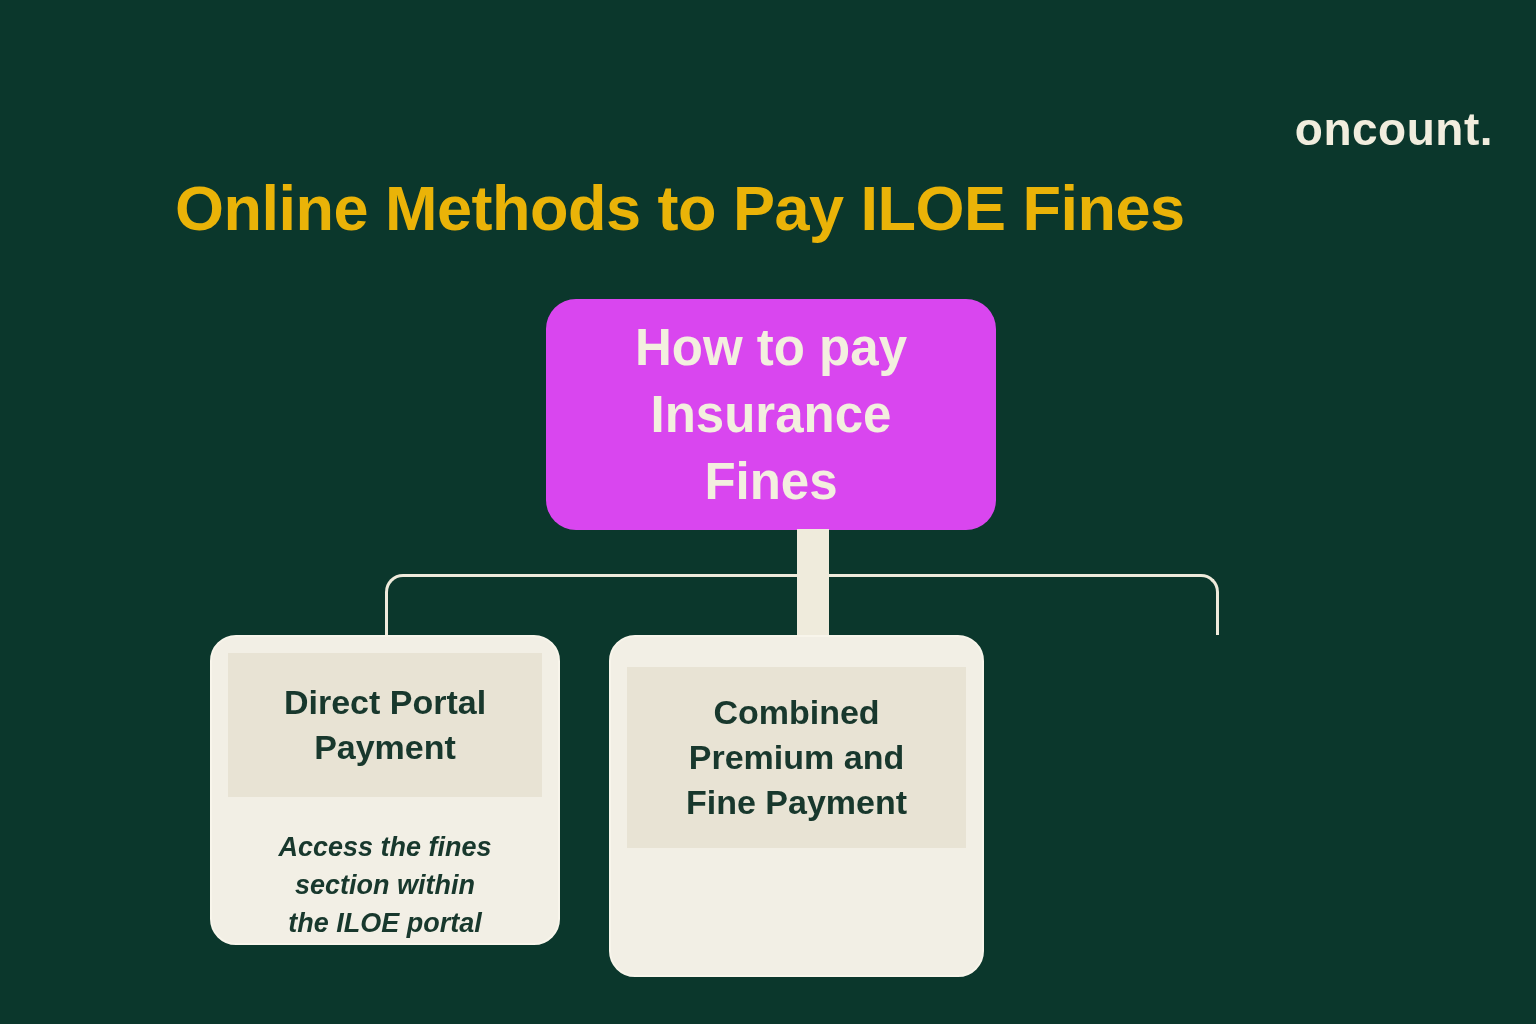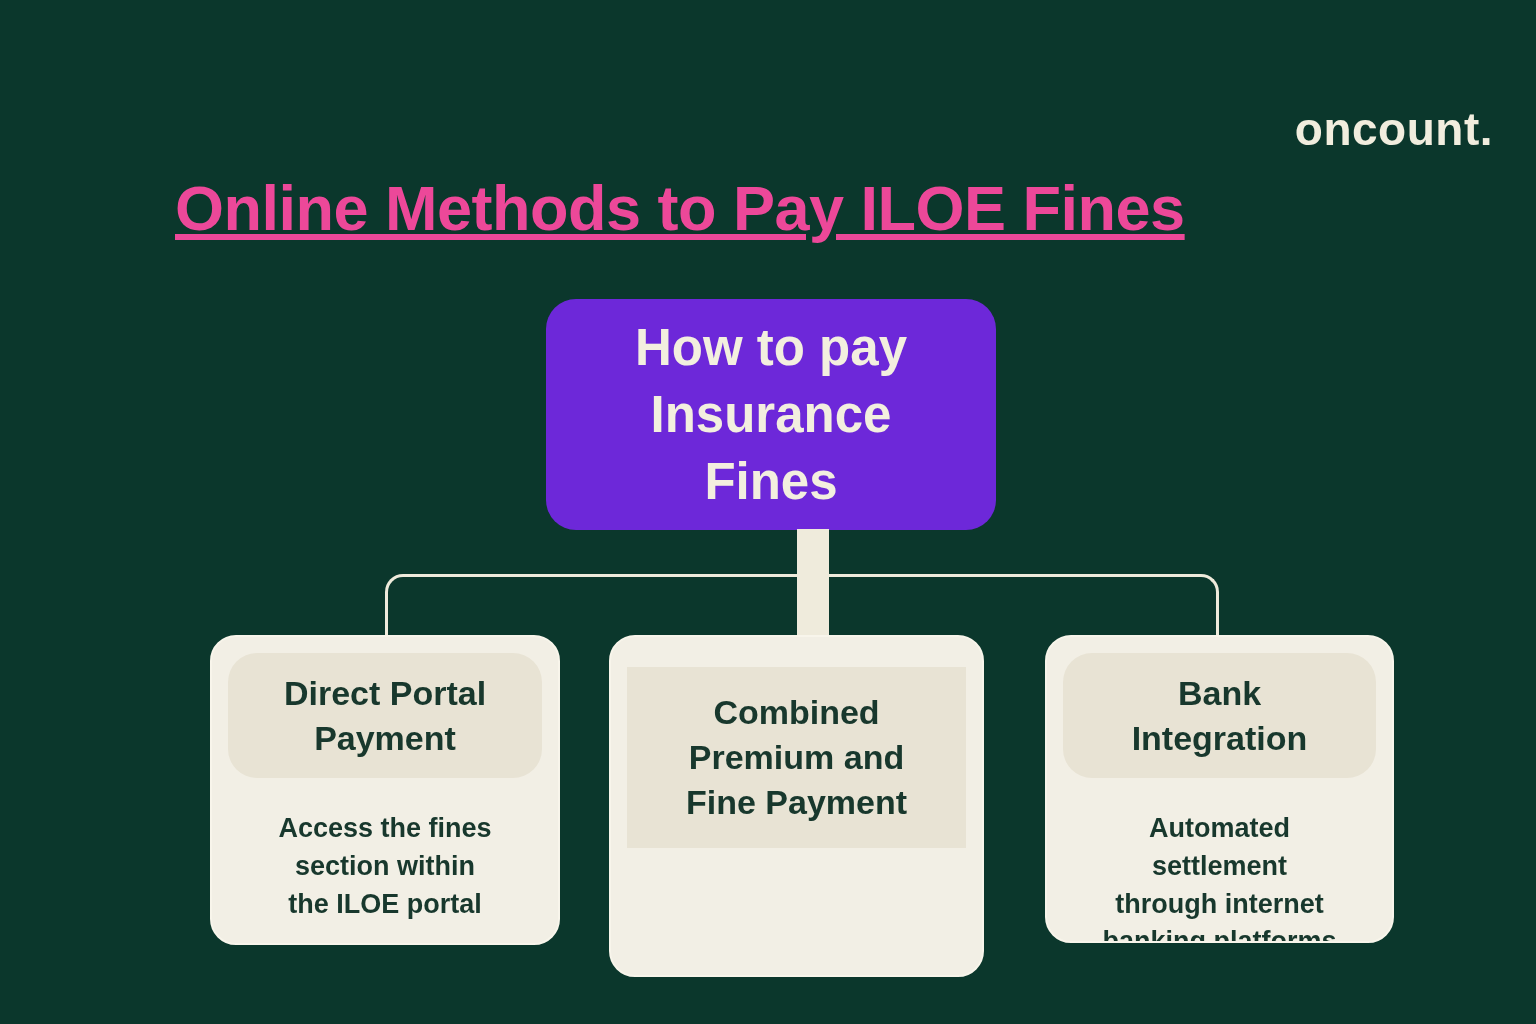--- a/index.html
+++ b/index.html
@@ -27,33 +27,32 @@
   }
 
   
   .page-title {
     position: absolute;
     left: 127px;
     top: 124px;
     font-size: 63px;
     font-weight: 700;
     letter-spacing: -0.5px;
-    color: #ec4899;
+    color: #eab308;
     white-space: nowrap;
-    text-decoration: underline;
   }
 
   
   .root-node {
     position: absolute;
     left: 514px;
     top: 267px;
     width: 450px;
     height: 231px;
-    background: #6d28d9;
+    background: #d946ef;
     border-radius: 30px;
     display: flex;
     align-items: center;
     justify-content: center;
     text-align: center;
   }
   .root-node .root-label {
     font-size: 51px;
     font-weight: 700;
     line-height: 1.32;
@@ -98,21 +97,21 @@
   .card-3 { left: 1013px; width: 349px; height: 308px; }
 
   .card-header {
     background: #E8E3D4;
     display: flex;
     align-items: center;
     justify-content: center;
     text-align: center;
     flex: 0 0 auto;
   }
-  .card-1 .card-header, .card-3 .card-header { height: 125px; border-radius: 29px; }
+  .card-1 .card-header, .card-3 .card-header { height: 144px; }
   .card-2 .card-header { height: 181px; margin-top: 14px; }
 
   .card-title {
     font-size: 34px;
     font-weight: 700;
     line-height: 1.32;
     color: #18382D;
     white-space: pre-line;
   }
 
@@ -123,20 +122,21 @@
     justify-content: center;
     text-align: center;
     background: #F2EFE5;
   }
   .card-desc {
     font-size: 27px;
     font-weight: 600;
     line-height: 1.4;
     color: #18382D;
     white-space: pre-line;
+    font-style: italic;
   }
 </style>
 </head>
 <body>
 
 <div class="canvas">
 
   <div class="logo">oncount.</div>
 
   <div class="page-title">Online Methods to Pay ILOE Fines</div>
@@ -162,25 +162,14 @@
   </div>
 
   <div class="card card-2">
     <div class="card-header">
       <div class="card-title">Combined
 Premium and
 Fine Payment</div>
     </div>
   </div>
 
-  <div class="card card-3">
-    <div class="card-header">
-      <div class="card-title">Bank
-Integration</div>
-    </div>
-    <div class="card-body">
-      <div class="card-desc">Automated settlement
-through internet
-banking platforms</div>
-    </div>
-  </div>
 
 </div>
 
 </body></html>

